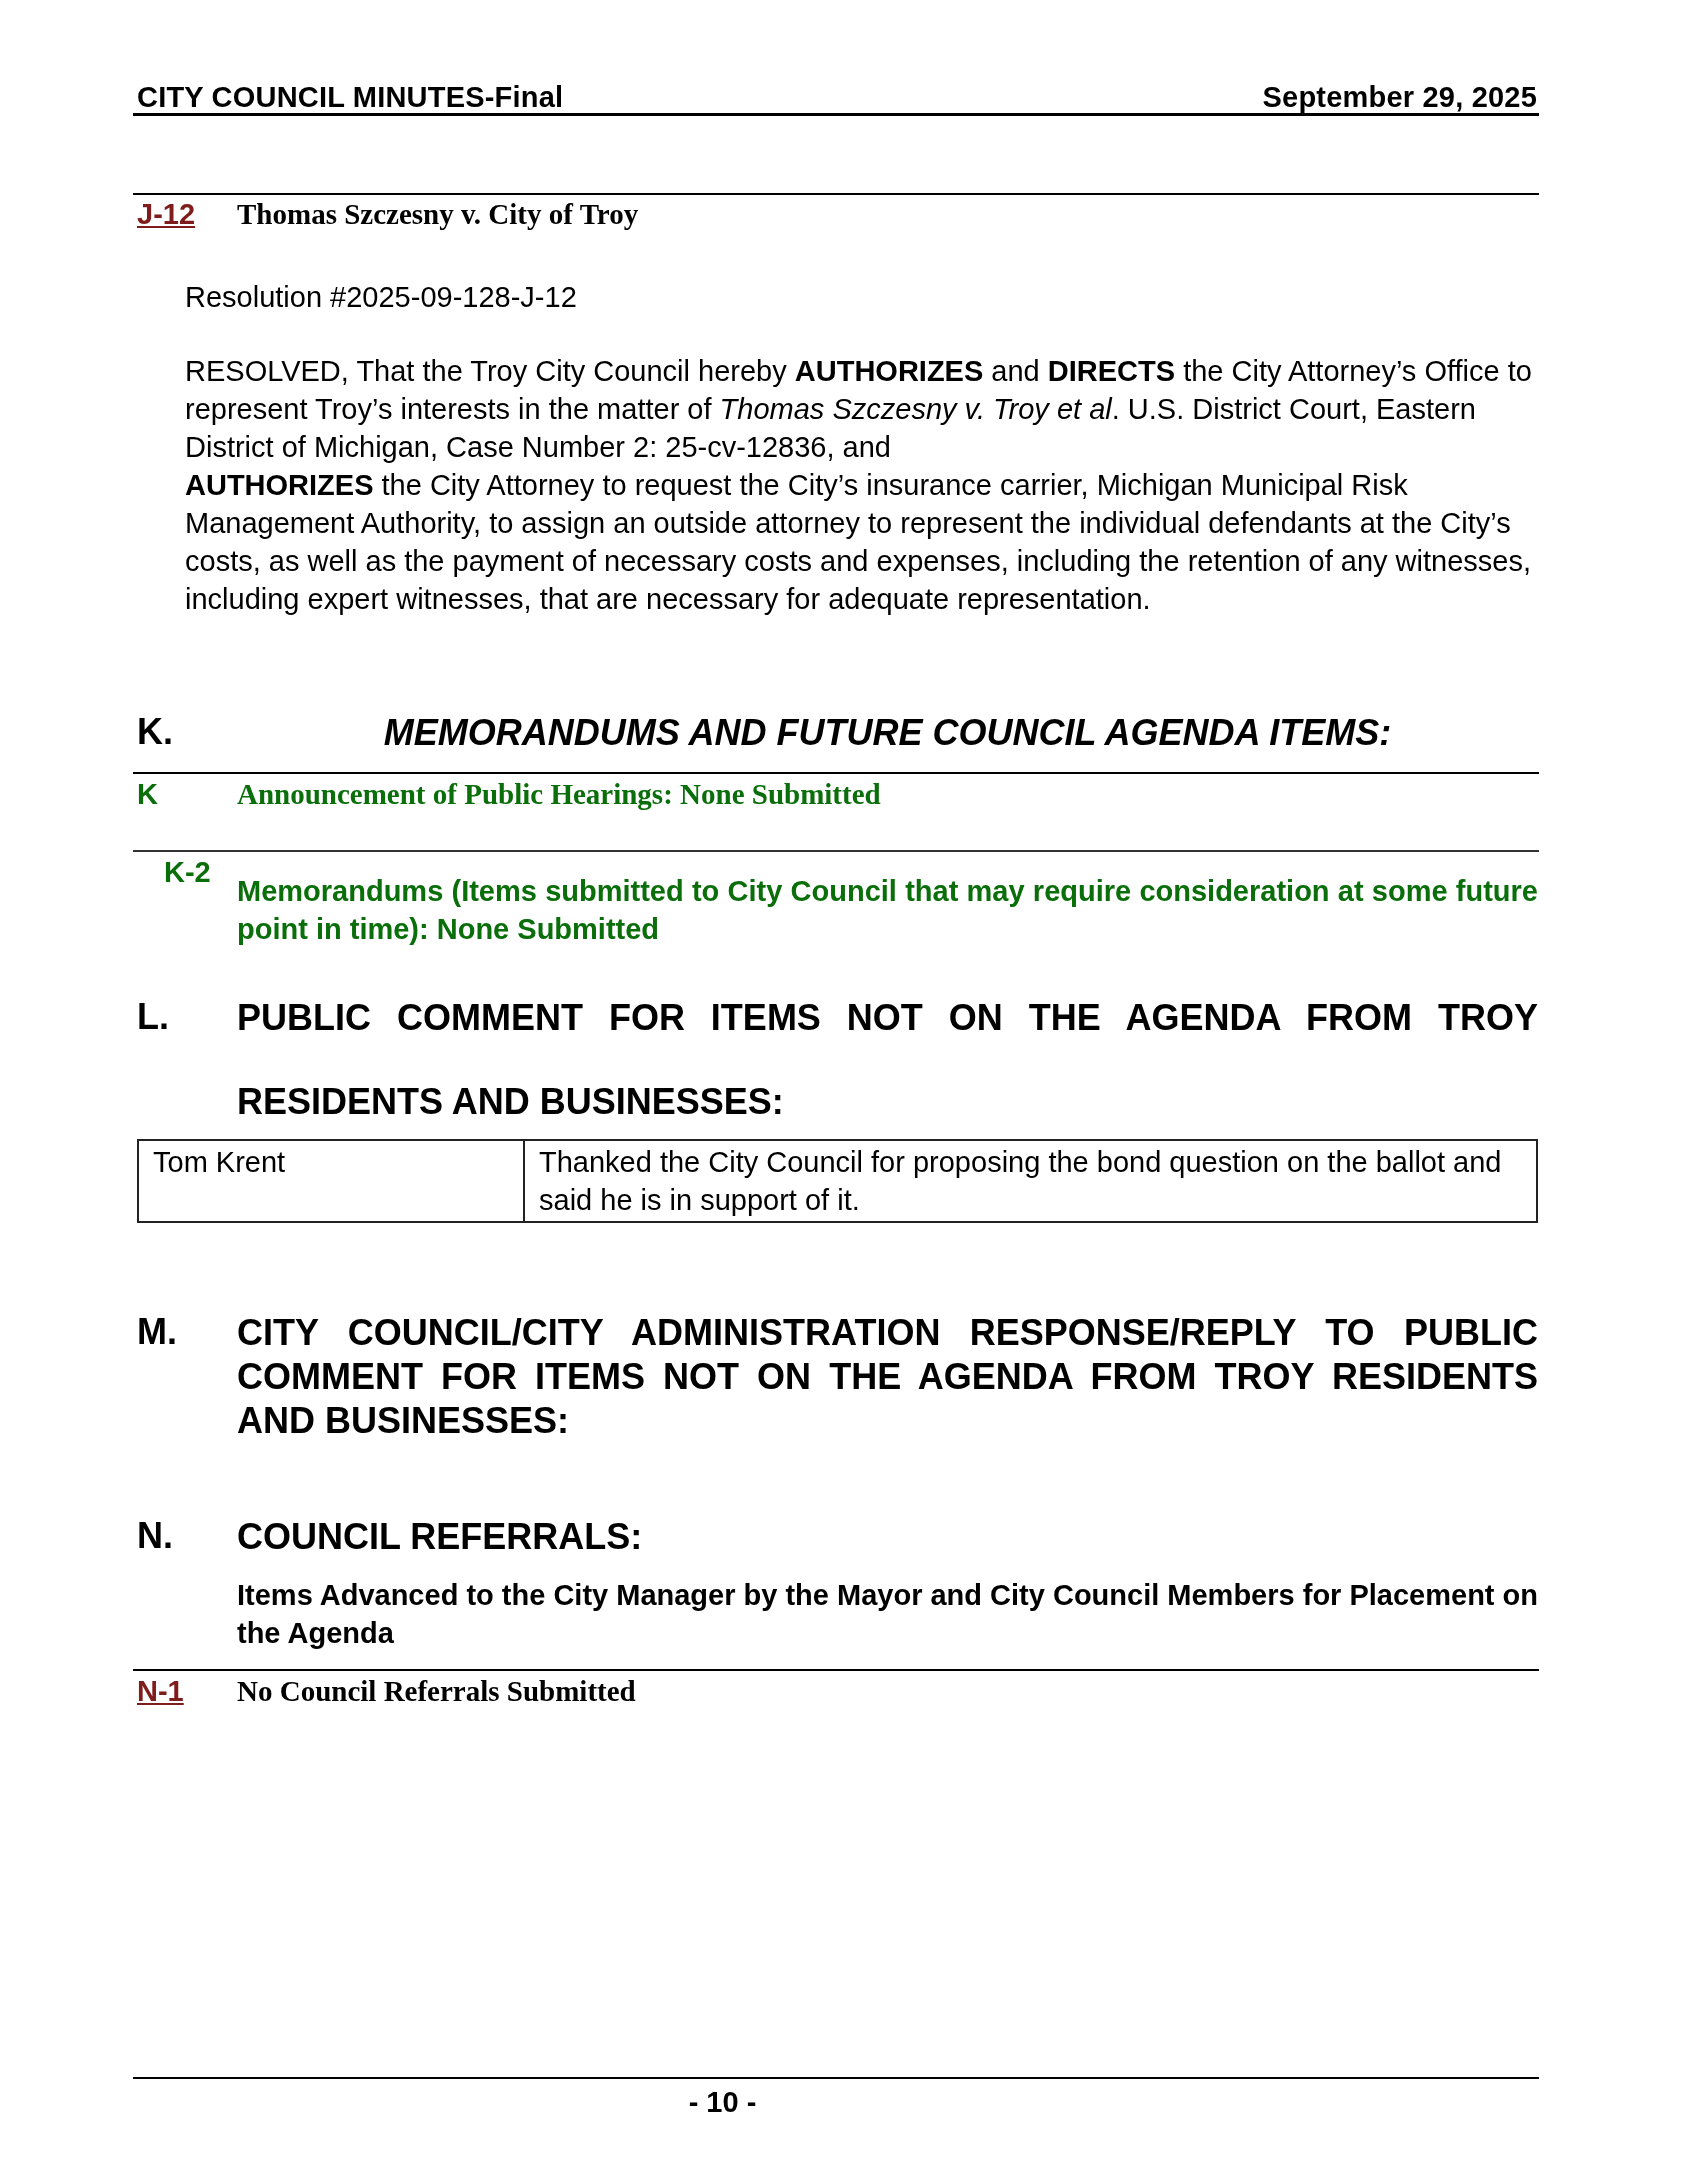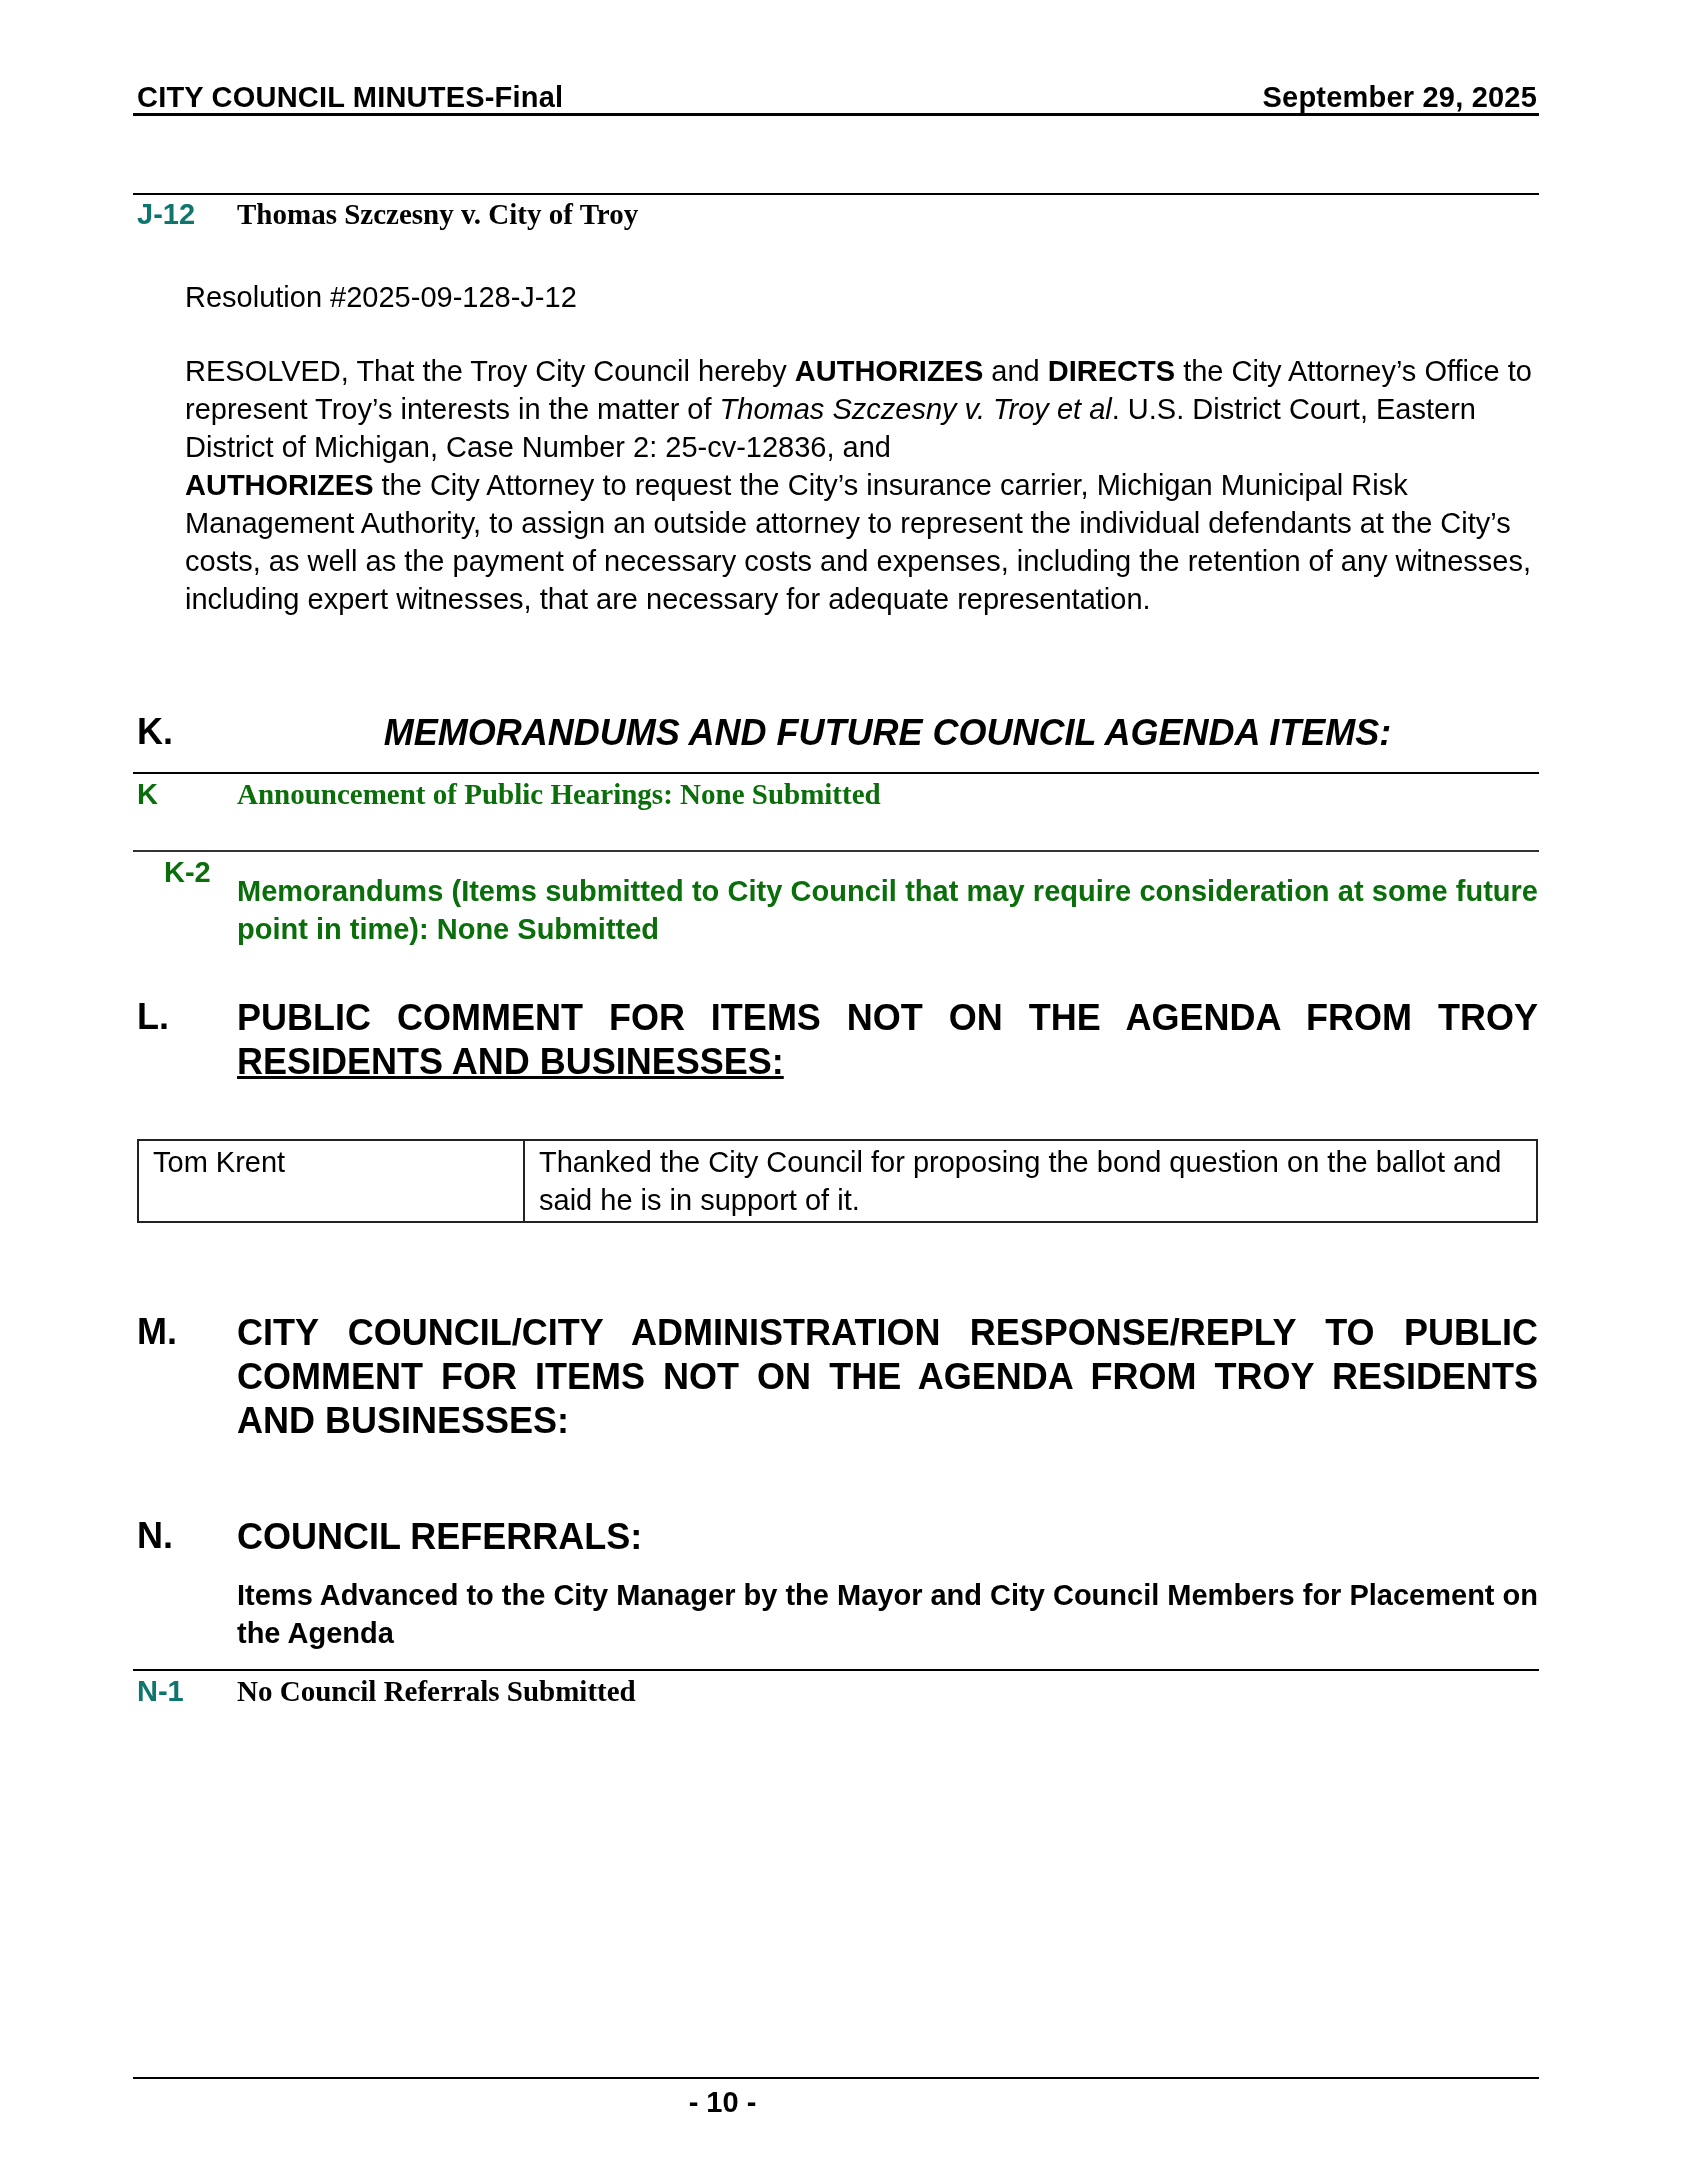--- a/index.html
+++ b/index.html
@@ -5,21 +5,21 @@
   html, body { margin: 0; padding: 0; background: #ffffff; }
   body { width: 1683px; height: 2178px; position: relative; overflow: hidden;
          font-family: "Liberation Sans", sans-serif; color: #000; }
   .abs { position: absolute; }
   .rule { position: absolute; left: 133px; width: 1406px; background: #000; }
   .hdr { font-weight: bold; font-size: 29px; top: 81px; letter-spacing: 0.2px; }
   .hdr-left { left: 137px; }
   .hdr-right { right: 146px; }
   .item-id { position: absolute; left: 137px; font-weight: bold; font-size: 29px; }
   .item-title { position: absolute; left: 237px; font-weight: bold; font-size: 29px; font-family: Liberation Serif, serif; }
-  .blue { color: #0f766e; }
+  .blue { color: #7f1d1d; text-decoration: underline; }
   .green { color: #0a6e0a; }
   .body-text { position: absolute; left: 137px; width: 1406px; font-size: 29px; line-height: 38px; margin-left: 48px; }
   .sec-letter { position: absolute; left: 137px; font-weight: bold; font-size: 36px; }
   .sec-title { position: absolute; left: 237px; width: 1301px; font-weight: bold; font-size: 36px; line-height: 44px; text-align: justify; }
   .sec-title.last-justify { text-align-last: justify; }
   .sub-title { position: absolute; left: 237px; width: 1301px; font-weight: bold; font-size: 29px; line-height: 38px; text-align: justify; }
   table.comments { position: absolute; left: 137px; top: 1139px; width: 1401px; border-collapse: collapse; font-size: 29px; }
   table.comments td { border: 2px solid #222; vertical-align: top; padding: 2px 14px 2px 14px; line-height: 38px; }
   table.comments td.name { width: 356px; }
   .footer-num { position: absolute; left: 0; width: 1445px; text-align: center; top: 2086px; font-weight: bold; font-size: 29px; }
@@ -47,21 +47,21 @@
 
 <div class="item-id green" style="top:778px;">K</div>
 <div class="item-title green" style="top:778px;">Announcement of Public Hearings:  None Submitted</div>
 
 <div class="rule" style="top:850px; height:2px; background:#333;"></div>
 <div class="item-id green" style="top:856px;margin-left:27px;">K-2</div>
 <div class="sub-title green" style="top:872px;">Memorandums (Items submitted to City Council that may require consideration at some future point in time):  None Submitted</div>
 
 <div class="sec-letter" style="top:996px;">L.</div>
 <div class="sec-title last-justify" style="top:996px;">PUBLIC COMMENT FOR ITEMS NOT ON THE AGENDA FROM TROY</div>
-<div class="sec-title" style="top:1040px;text-decoration:underline;">RESIDENTS AND BUSINESSES:</div>
+<div class="sec-title" style="top:1080px;">RESIDENTS AND BUSINESSES:</div>
 
 <table class="comments">
   <tbody>
       <tr>
     <td class="name">Tom Krent</td>
     <td>Thanked the City Council for proposing the bond question on the ballot and said he is in support of it.</td>
   </tr>
 </tbody>
   </table>
 

